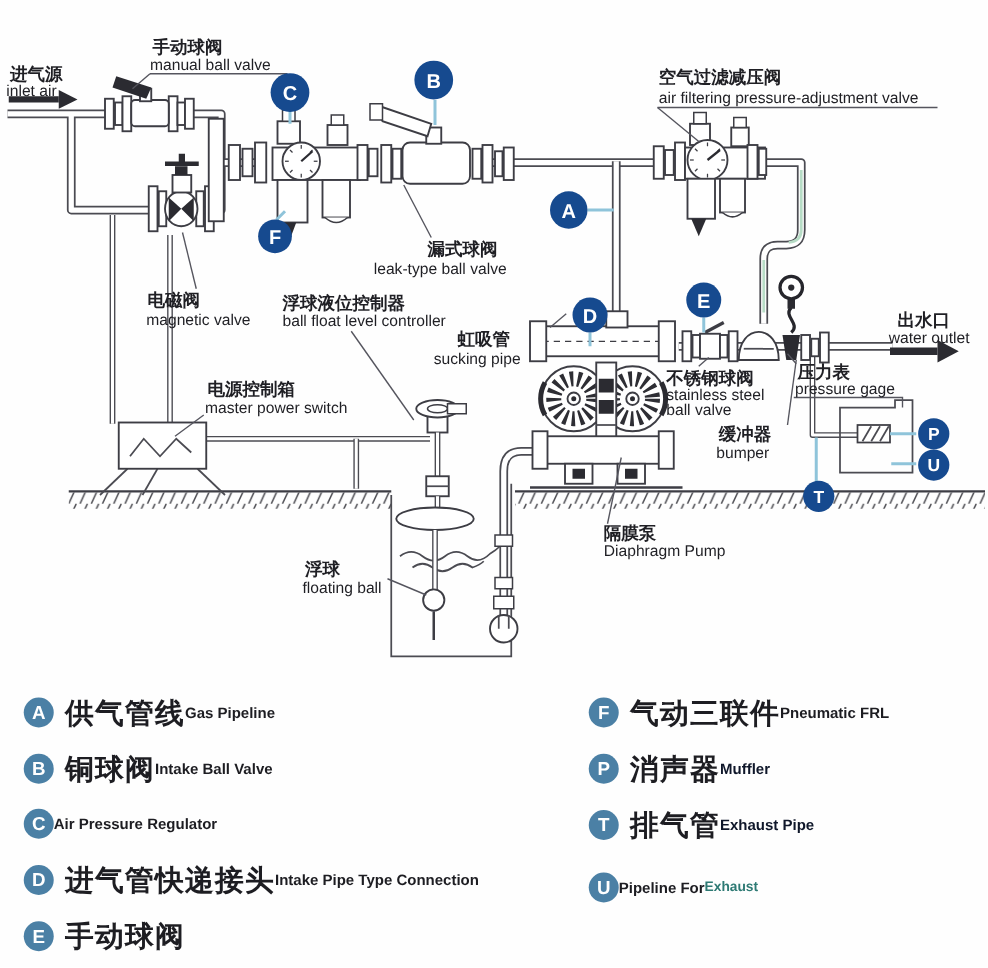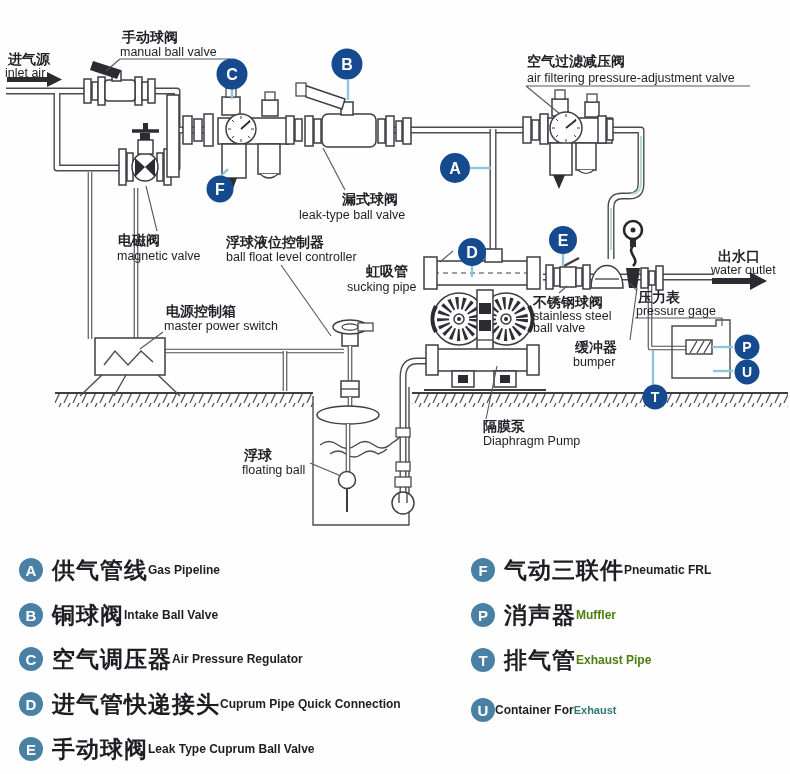--- a/index.html
+++ b/index.html
@@ -23,21 +23,21 @@
   .mk{fill:#164A8F}
   .mt{font-family:"Liberation Sans",sans-serif;font-weight:700;font-size:16px;fill:#fff;text-anchor:middle}
   .mts{font-family:"Liberation Sans",sans-serif;font-weight:700;font-size:14px;fill:#fff;text-anchor:middle}
   
   .lrow{position:absolute;display:flex;align-items:center;height:26px;}
   .lcirc{width:24px;height:24px;border-radius:50%;background:#4B80A5;color:#fff;
          display:flex;align-items:center;justify-content:center;
          font-size:15px;font-weight:700;flex:0 0 24px;}
   .lzh{font-size:23px;font-weight:700;color:#1d1d22;margin-left:9px;letter-spacing:1px;white-space:nowrap}
   .len{font-size:12px;font-weight:600;color:#1d1d22;white-space:nowrap}
-  .teal{color:#4d7c0f}
+  .teal{color:#0f172a}
   .lensm{font-size:11px;font-weight:600;color:#2E7A74;white-space:nowrap}
 </style>
 </head>
 <body>
 
 <div id="stage">
 <svg width="790" height="548" viewBox="0 0 790 548">
   <defs>
     <pattern id="hatch" width="9" height="13" patternUnits="userSpaceOnUse">
       <line x1="1" y1="13" x2="7" y2="0" stroke="#4a4a50" stroke-width="1.2"></line>
@@ -414,48 +414,46 @@
     <span class="lzh">供气管线</span>
     <span class="len">Gas Pipeline</span>
   </div>
   <div class="lrow" style="left:19px;top:602px">
     <div class="lcirc">B</div>
     <span class="lzh">铜球阀</span>
     <span class="len">Intake Ball Valve</span>
   </div>
   <div class="lrow" style="left:19px;top:646px">
     <div class="lcirc">C</div>
-    <span class="lzh">空气调压器</span>
     <span class="len">Air Pressure Regulator</span>
   </div>
   <div class="lrow" style="left:19px;top:691px">
     <div class="lcirc">D</div>
     <span class="lzh">进气管快递接头</span>
-    <span class="len">Cuprum Pipe Quick Connection</span>
+    <span class="len">Intake Pipe Type Connection</span>
   </div>
   <div class="lrow" style="left:19px;top:736px">
     <div class="lcirc">E</div>
     <span class="lzh">手动球阀</span>
-    <span class="len">Leak Type Cuprum Ball Valve</span>
   </div>
 
   <div class="lrow" style="left:471px;top:557px">
     <div class="lcirc">F</div>
     <span class="lzh">气动三联件</span>
     <span class="len">Pneumatic FRL</span>
   </div>
   <div class="lrow" style="left:471px;top:602px">
     <div class="lcirc">P</div>
     <span class="lzh">消声器</span>
     <span class="len teal">Muffler</span>
   </div>
   <div class="lrow" style="left:471px;top:647px">
     <div class="lcirc">T</div>
     <span class="lzh">排气管</span>
     <span class="len teal">Exhaust Pipe</span>
   </div>
   <div class="lrow" style="left:471px;top:697px">
     <div class="lcirc">U</div>
-    <span class="len">Container For</span>
+    <span class="len">Pipeline For</span>
     <span class="lensm">Exhaust</span>
   </div>
 </div>
 </div>
 
 </body></html>

